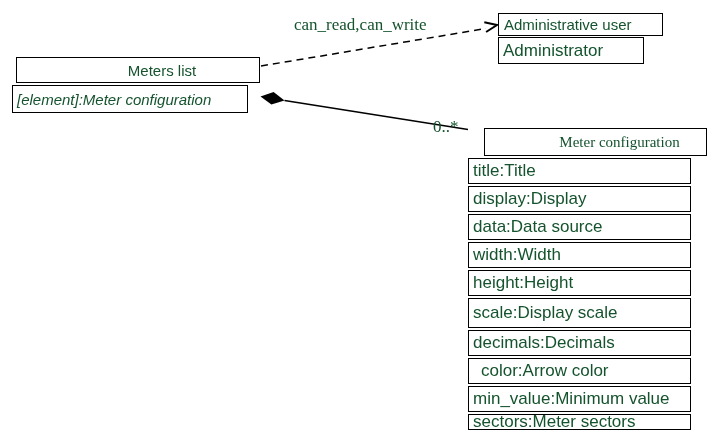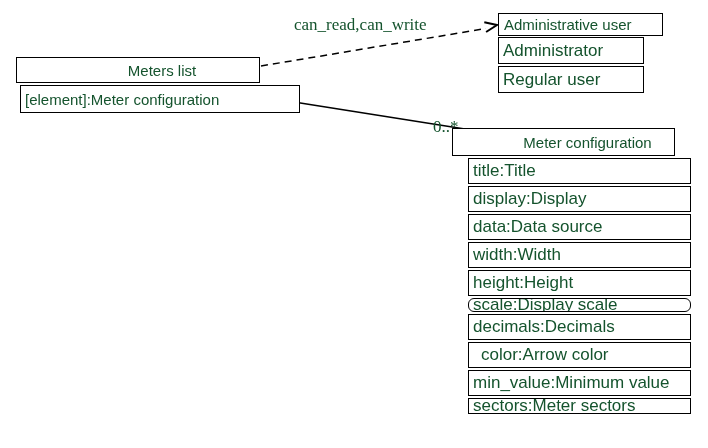--- a/index.html
+++ b/index.html
@@ -86,40 +86,39 @@
       <path d="M284.5,100.5 L468,129.5" stroke="#000000" stroke-width="1.5" fill="none"></path>
       <polygon points="260.5,96.5 273.6,92 284.5,100.5 271.4,104.5" fill="#000000"></polygon>
     </g>
   </svg>
 
   <div class="edge-label" style="left:294px; top:16px;">can_read,can_write</div>
   <div class="edge-label" style="left:433px; top:118px;">0..*</div>
 
   <div>
     <div class="node-box box-title" style="left:16px; top:57px; width:244px; height:26px;">Meters list</div>
-    <div class="node-box box-attr" style="left:20px; top:85px; width:280px; height:28px;">[element]:Meter configuration</div>
+    <div class="node-box box-attr" style="left:12px; top:85px; width:236px; height:28px;font-style:italic;">[element]:Meter configuration</div>
   </div>
 
   <div>
     <div class="node-box box-title-left" style="left:498px; top:13px; width:165px; height:23px;">Administrative user</div>
     <div class="rows-stack" style="left:498px; top:37px; width:146px;">
       <div class="row" style="height:27px;">Administrator</div>
-      <div class="row" style="height:27px;">Regular user</div>
     </div>
   </div>
 
   <div>
-    <div class="node-box box-title" style="left:452px; top:128px; width:223px; height:28px;">Meter configuration</div>
+    <div class="node-box box-title" style="left:484px; top:128px; width:223px; height:28px;font-family:Liberation Serif, serif;">Meter configuration</div>
     <div class="rows-stack" style="left:468px; top:158px; width:223px;">
       <div class="row" style="height:26px;">title:Title</div>
       <div class="row" style="height:26px;">display:Display</div>
       <div class="row" style="height:26px;">data:Data source</div>
       <div class="row" style="height:26px;">width:Width</div>
       <div class="row" style="height:26px;">height:Height</div>
-      <div class="row" style="height:14px;border-radius:6px;">scale:Display scale</div>
+      <div class="row" style="height:30px;">scale:Display scale</div>
       <div class="row" style="height:26px;">decimals:Decimals</div>
       <div class="row" style="height:26px;padding-left:12px;">color:Arrow color</div>
       <div class="row" style="height:26px;">min_value:Minimum value</div>
       <div class="row" style="height:16px;">sectors:Meter sectors</div>
     </div>
   </div>
 
 </div>
 
 </body></html>

